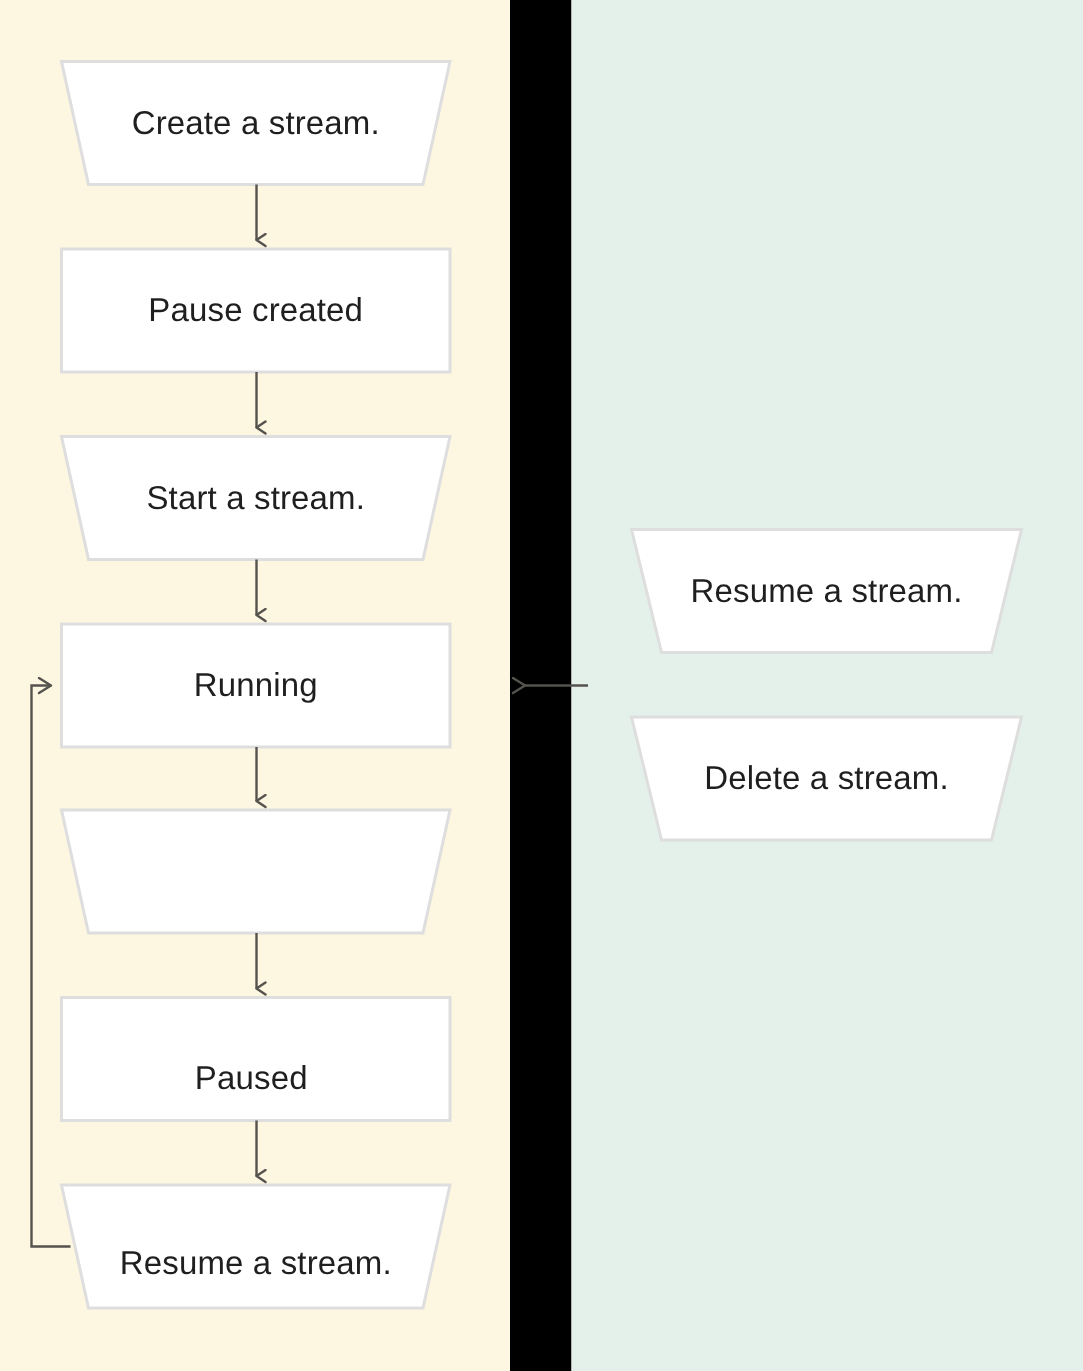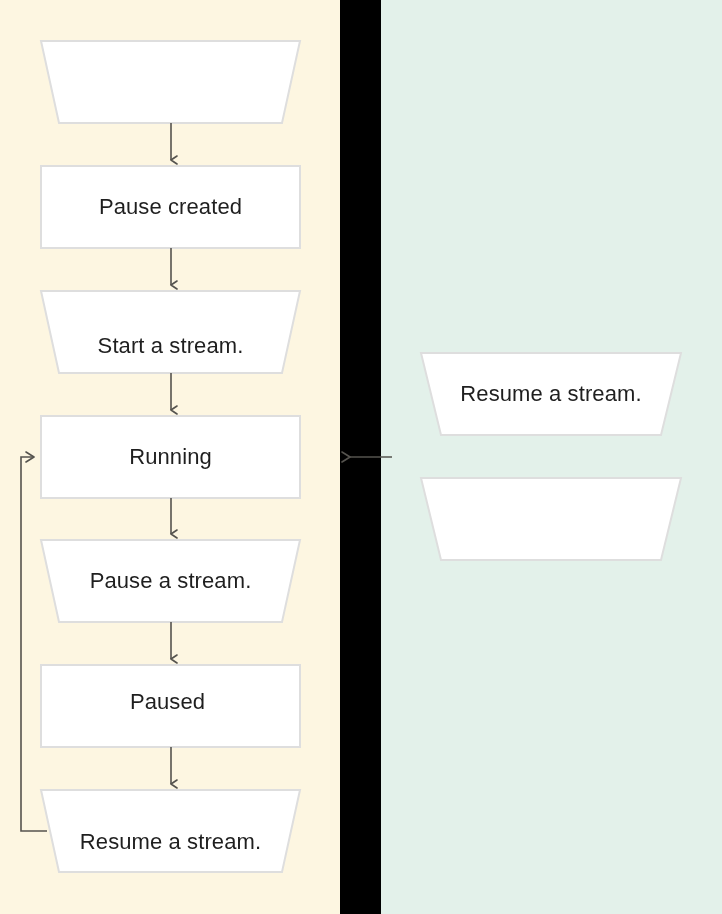--- a/index.html
+++ b/index.html
@@ -99,30 +99,31 @@
     <line x1="171" y1="622" x2="171" y2="659" stroke="#55534e" stroke-width="1.6" marker-end="url(#arrow-down)"></line>
 
     <line x1="171" y1="747" x2="171" y2="784" stroke="#55534e" stroke-width="1.6" marker-end="url(#arrow-down)"></line>
 
     <path d="M47,831 L21,831 L21,457 L34,457" fill="none" stroke="#55534e" stroke-width="1.6" stroke-linejoin="miter" marker-end="url(#arrow-right)"></path>
 
     <line x1="392" y1="457" x2="350" y2="457" stroke="#55534e" stroke-width="1.6" marker-end="url(#arrow-left)"></line>
   </svg>
 
   <div id="label-layer">
+    <div class="node-label" style="left:59px; top:41px; width:223px; height:82px;">Create a stream.</div>
 
     <div class="node-label" style="left:41px; top:166px; width:259px; height:82px;">Pause created</div>
 
-    <div class="node-label" style="left:59px; top:305px; width:223px; height:82px;">Start a stream.</div>
+    <div class="node-label" style="left:59px; top:291px; width:223px; height:82px;">Start a stream.</div>
 
     <div class="node-label" style="left:41px; top:416px; width:259px; height:82px;border-radius:15px;">Running</div>
 
-    <div class="node-label" style="left:59px; top:540px; width:223px; height:82px;">Pause a stream.</div>
 
-    <div class="node-label" style="left:41px; top:661px; width:253px; height:82px;">Paused</div>
+    <div class="node-label" style="left:41px; top:678px; width:253px; height:82px;">Paused</div>
 
     <div class="node-label" style="left:59px; top:790px; width:223px; height:104px;">Resume a stream.</div>
 
     <div class="node-label" style="left:441px; top:353px; width:220px; height:82px;">Resume a stream.</div>
 
+    <div class="node-label" style="left:441px; top:478px; width:220px; height:82px;">Delete a stream.</div>
   </div>
 
 </div>
 
 </body></html>

